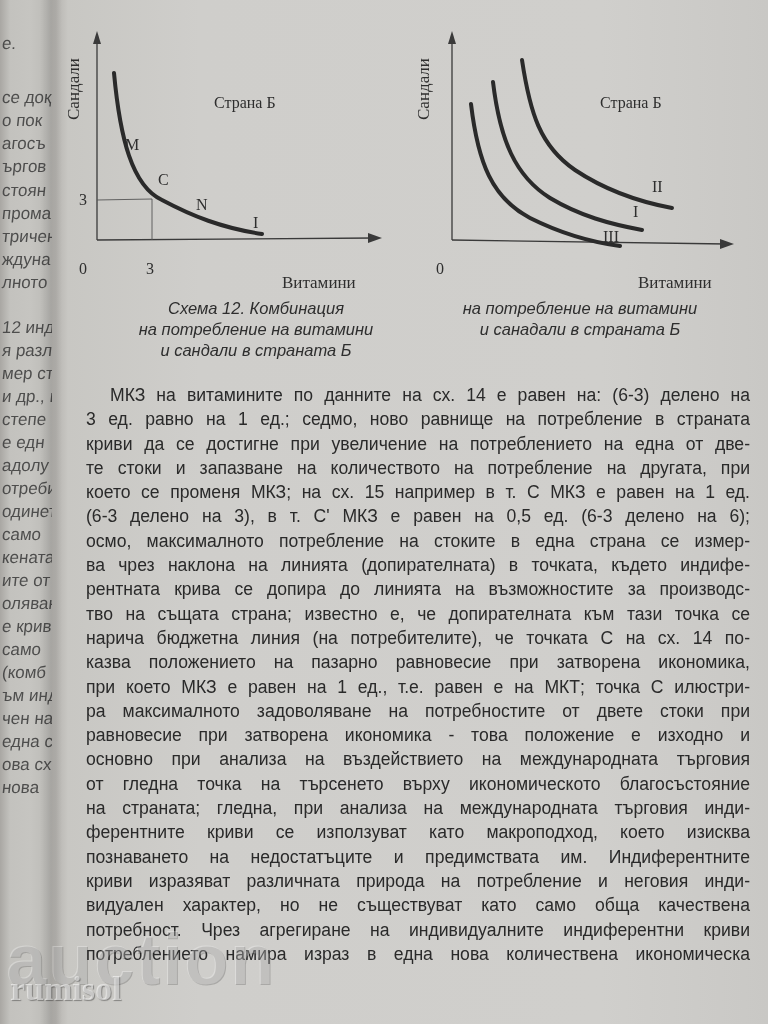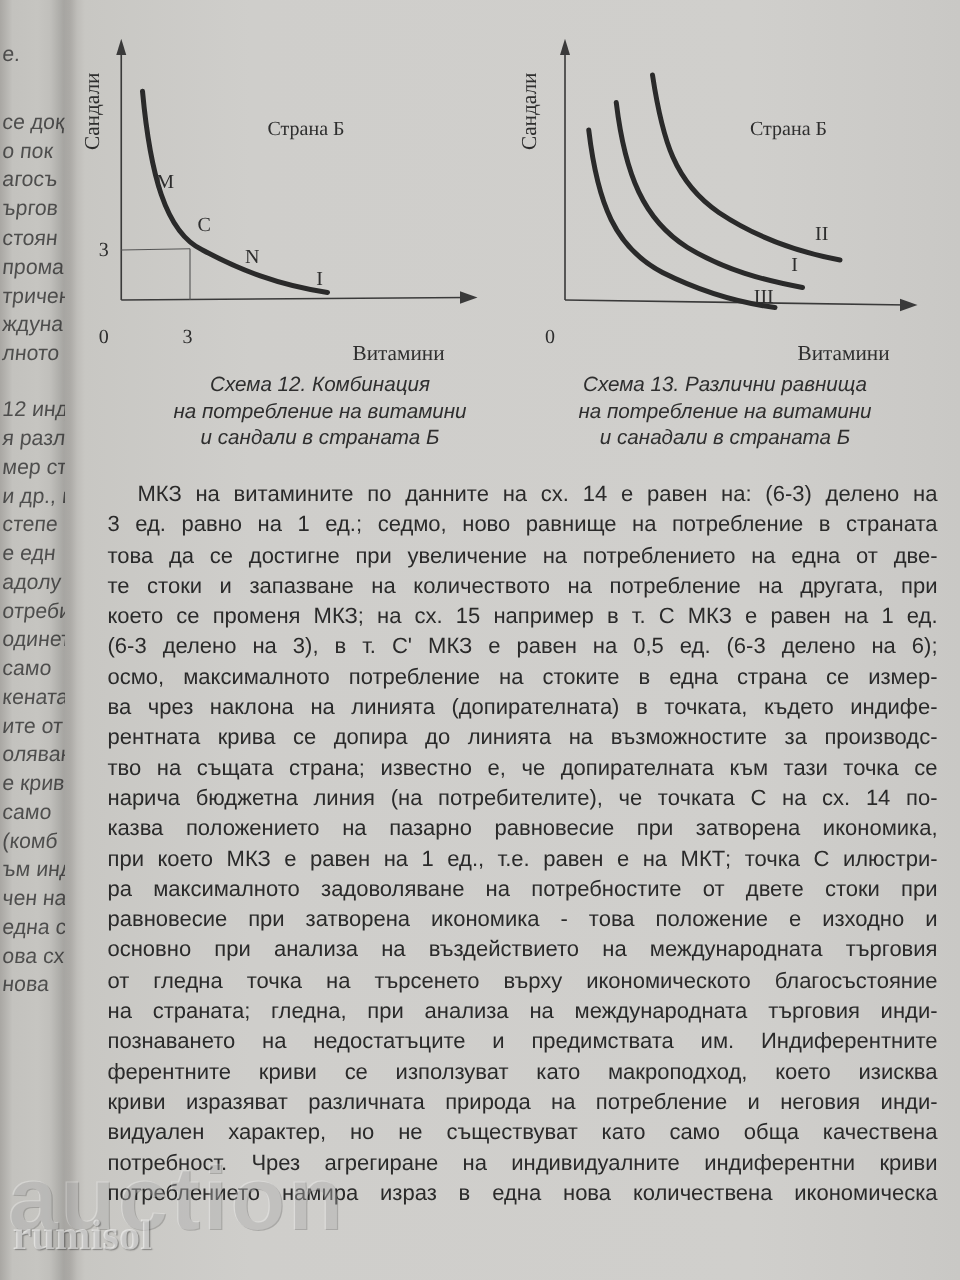--- a/index.html
+++ b/index.html
@@ -138,46 +138,45 @@
     <text x="36" y="246" font-size="16">0</text>
     <text x="238" y="260" font-size="17">Витамини</text>
   </svg>
 
   <div class="caption" style="left:116px; top:298px; width:280px;">
     <div>Схема 12. Комбинация</div>
     <div>на потребление на витамини</div>
     <div>и сандали в страната Б</div>
   </div>
   <div class="caption" style="left:430px; top:298px; width:300px;">
-    <div>Схема 13. Различни равнища</div>
     <div>на потребление на витамини</div>
     <div>и санадали в страната Б</div>
   </div>
 
   <div class="body-text" id="body-text">
       <span class="line first"><span>МКЗ на витамините по данните на сх. 14 е равен на: (6-3) делено на</span></span>
       <span class="line"><span>3 ед. равно на 1 ед.; </span><span class="u">седмо</span><span>, ново равнище на потребление в страната</span></span>
-      <span class="line"><span>това да се достигне при увеличение на потреблението на една от две-</span></span>
+      <span class="line"><span>криви да се достигне при увеличение на потреблението на една от две-</span></span>
       <span class="line"><span>те стоки и запазване на количеството на потребление на другата, при</span></span>
       <span class="line"><span>което се променя МКЗ; на сх. 15 например в т. С МКЗ е равен на 1 ед.</span></span>
       <span class="line"><span>(6-3 делено на 3), в т. С' МКЗ е равен на 0,5 ед. (6-3 делено на 6);</span></span>
       <span class="line"><span class="u">осмо</span><span>, максималното потребление на стоките в една страна се измер-</span></span>
       <span class="line"><span>ва чрез наклона на линията (допирателната) в точката, където индифе-</span></span>
       <span class="line"><span>рентната крива се допира до линията на възможностите за производс-</span></span>
       <span class="line"><span>тво на същата страна; известно е, че допирателната към тази точка се</span></span>
       <span class="line"><span>нарича бюджетна линия (на потребителите), че точката С на сх. 14 по-</span></span>
       <span class="line"><span>казва положението на пазарно равновесие при затворена икономика,</span></span>
       <span class="line"><span>при което МКЗ е равен на 1 ед., т.е. равен е на МКТ; точка С илюстри-</span></span>
       <span class="line"><span>ра максималното задоволяване на потребностите от двете стоки при</span></span>
       <span class="line"><span>равновесие при затворена икономика - това положение е изходно и</span></span>
       <span class="line"><span>основно при анализа на въздействието на международната търговия</span></span>
       <span class="line"><span>от гледна точка на търсенето върху икономическото благосъстояние</span></span>
       <span class="line"><span>на страната; </span><span class="u">гледна</span><span>, при анализа на международната търговия инди-</span></span>
+      <span class="line"><span>ферентните криви се използуват като макроподход, което изисква</span></span>
       <span class="line"><span>познаването на недостатъците и предимствата им. Индиферентните</span></span>
-      <span class="line"><span>ферентните криви се използуват като макроподход, което изисква</span></span>
       <span class="line"><span>криви изразяват различната природа на потребление и неговия инди-</span></span>
       <span class="line"><span>видуален характер, но не съществуват като само обща качествена</span></span>
       <span class="line"><span>потребност. Чрез агрегиране на индивидуалните индиферентни криви</span></span>
       <span class="line"><span>потреблението намира израз в една нова количествена икономическа</span></span>
     </div>
 
   <div class="watermark">
     <div class="wm-auction">auction</div>
     <div class="wm-user">rumisol</div>
   </div>

